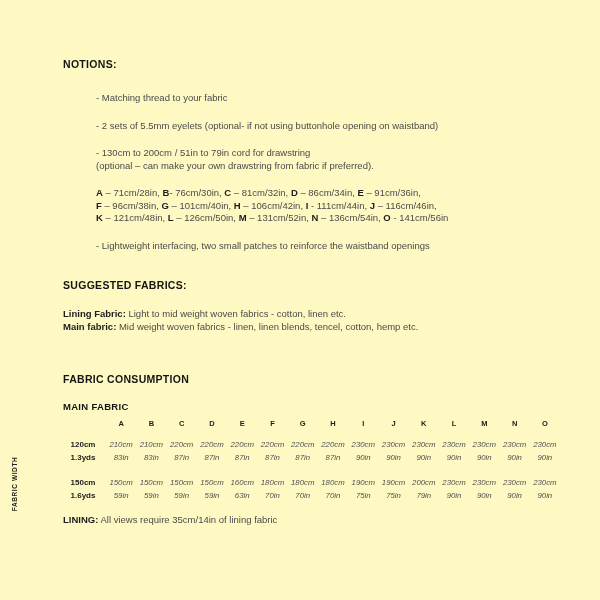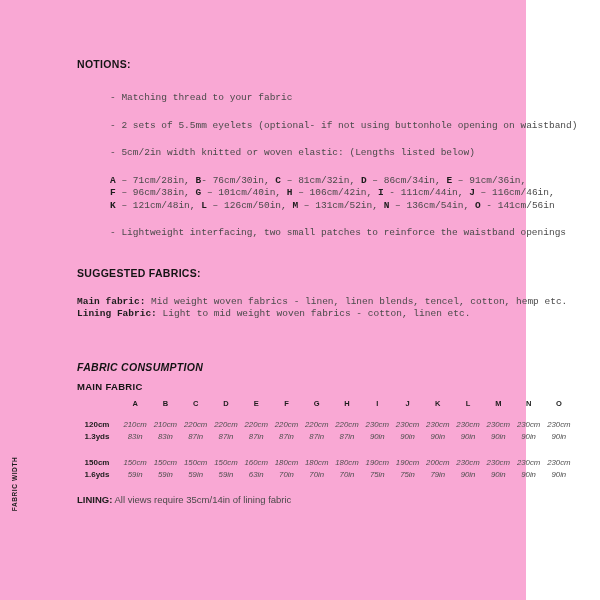--- a/index.html
+++ b/index.html
@@ -2,34 +2,34 @@
 <html><head>
 <meta charset="utf-8">
 <style>
   html,body{margin:0;padding:0;background:#ffffff;}
   body{
     width:600px;height:600px;overflow:hidden;
     font-family:"Liberation Sans",sans-serif;
     color:#4a4a4a;
     -webkit-font-smoothing:antialiased;
   }
-  .page{position:relative;width:512px;height:600px;background:#f9a8d4;padding-left:14px;}
+  .page{position:relative;width:600px;height:600px;background:#fef9c3;}
   .content{padding:58px 40px 0 63px;}
   .h{font-weight:bold;color:#141414;font-size:10.5px;letter-spacing:.3px;}
   .para{font-size:9.5px;line-height:12.5px;margin:0 0 15px 0;}
-  .line{white-space:nowrap;font-family:Liberation Mono, monospace;}
+  .line{white-space:nowrap;}
   .indent{margin-left:33px;}
   .b{font-weight:bold;color:#1d1d1d;}
   #notions-heading{margin-bottom:22px;}
   #elastic-lines{margin-bottom:15px;}
   #suggested-section{margin-top:27px;}
   #suggested-heading{margin-bottom:17px;}
   #suggested-rows .line{font-size:9.5px;line-height:12.5px;}
   #fc-section{margin-top:40px;}
-  #fc-heading{margin-bottom:8px;font-style:italic;}
+  #fc-heading{margin-bottom:16px;}
   #mf-heading{font-size:9.5px;margin-bottom:7px;}
   
   .ftable{margin-left:-3px;width:500px;}
   .tr{display:grid;grid-template-columns:46px repeat(15,1fr);align-items:baseline;}
   .tr-head{margin-bottom:11px;}
   .th{font-weight:bold;color:#1d1d1d;font-size:7.5px;text-align:center;}
   .td{font-size:7.8px;color:#4f4f4f;text-align:center;line-height:12.5px;font-style:italic;}
   .tlabel{font-weight:bold;color:#1d1d1d;font-size:8px;text-align:center;line-height:12.5px;}
   .rowgap{height:13px;}
   #lining-note{margin-top:12px;font-size:9.5px;}
@@ -51,41 +51,40 @@
       <div class="h" id="notions-heading">NOTIONS:</div>
       <div class="indent">
         <div id="notions-bullets">
             <div class="para">
               <div class="line">- Matching thread to your fabric</div>
             </div>
             <div class="para">
               <div class="line">- 2 sets of 5.5mm eyelets (optional- if not using buttonhole opening on waistband)</div>
             </div>
             <div class="para">
-            </div>
-            <div class="para">
-              <div class="line">- 5cm/2in width knitted or woven elastic: (Lengths listed below)</div>
+              <div class="line">- 130cm to 200cm / 51in to 79in cord for drawstring</div>
+              <div class="line">(optional – can make your own drawstring from fabric if preferred).</div>
             </div>
           </div>
         <div id="elastic-lines" class="para">
             <div class="line"><span class="b">A</span> – 71cm/28in, <span class="b">B</span>- 76cm/30in, <span class="b">C</span> – 81cm/32in, <span class="b">D</span> – 86cm/34in, <span class="b">E</span> – 91cm/36in,</div>
             <div class="line"><span class="b">F</span> – 96cm/38in, <span class="b">G</span> – 101cm/40in, <span class="b">H</span> – 106cm/42in, <span class="b">I</span> - 111cm/44in, <span class="b">J</span> – 116cm/46in,</div>
             <div class="line"><span class="b">K</span> – 121cm/48in, <span class="b">L</span> – 126cm/50in, <span class="b">M</span> – 131cm/52in, <span class="b">N</span> – 136cm/54in, <span class="b">O</span> - 141cm/56in</div>
           </div>
         <div class="para">
           <div class="line">- Lightweight interfacing, two small patches to reinforce the waistband openings</div>
         </div>
       </div>
     </section>
 
     <section id="suggested-section">
       <div class="h" id="suggested-heading">SUGGESTED FABRICS:</div>
       <div id="suggested-rows">
+        <div class="line"><span class="b">Lining Fabric:</span><span> Light to mid weight woven fabrics - cotton, linen etc.</span></div>
         <div class="line"><span class="b">Main fabric:</span><span> Mid weight woven fabrics - linen, linen blends, tencel, cotton, hemp etc.</span></div>
-        <div class="line"><span class="b">Lining Fabric:</span><span> Light to mid weight woven fabrics - cotton, linen etc.</span></div>
       </div>
     </section>
 
     <section id="fc-section">
       <div class="h" id="fc-heading">FABRIC CONSUMPTION</div>
       <div class="h" id="mf-heading">MAIN FABRIC</div>
       <div class="ftable" id="fabric-table">
           <div class="tr tr-head">
             <div class="tlabel"></div>
             <div class="th">A</div>

